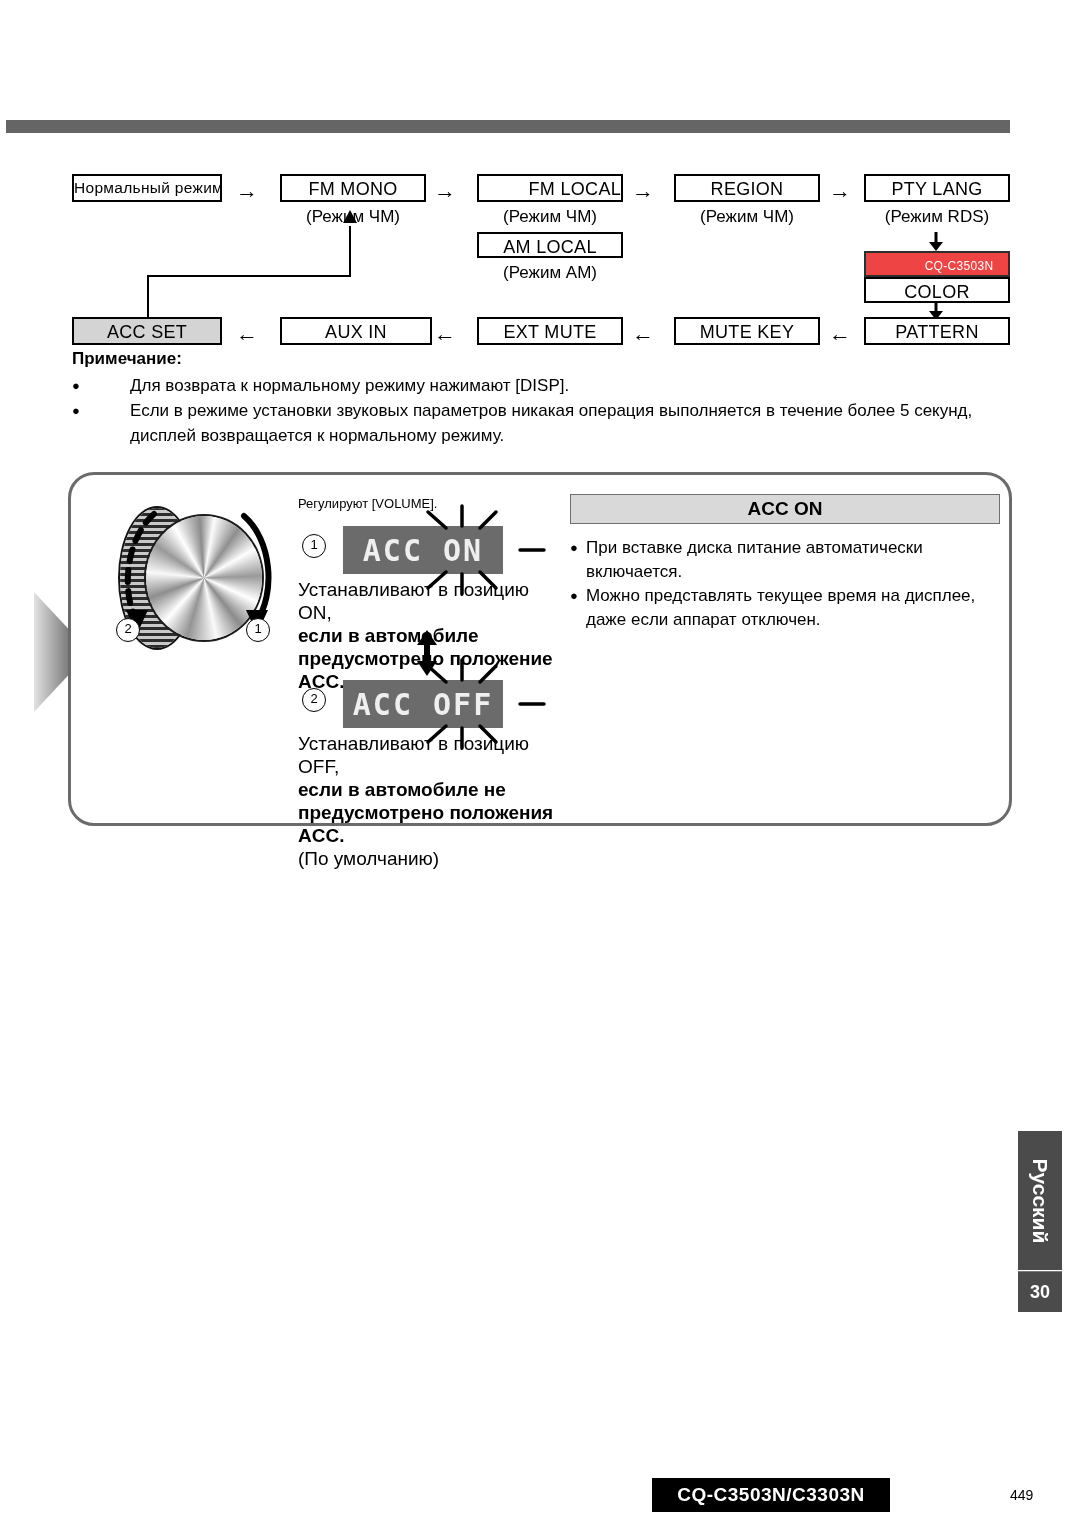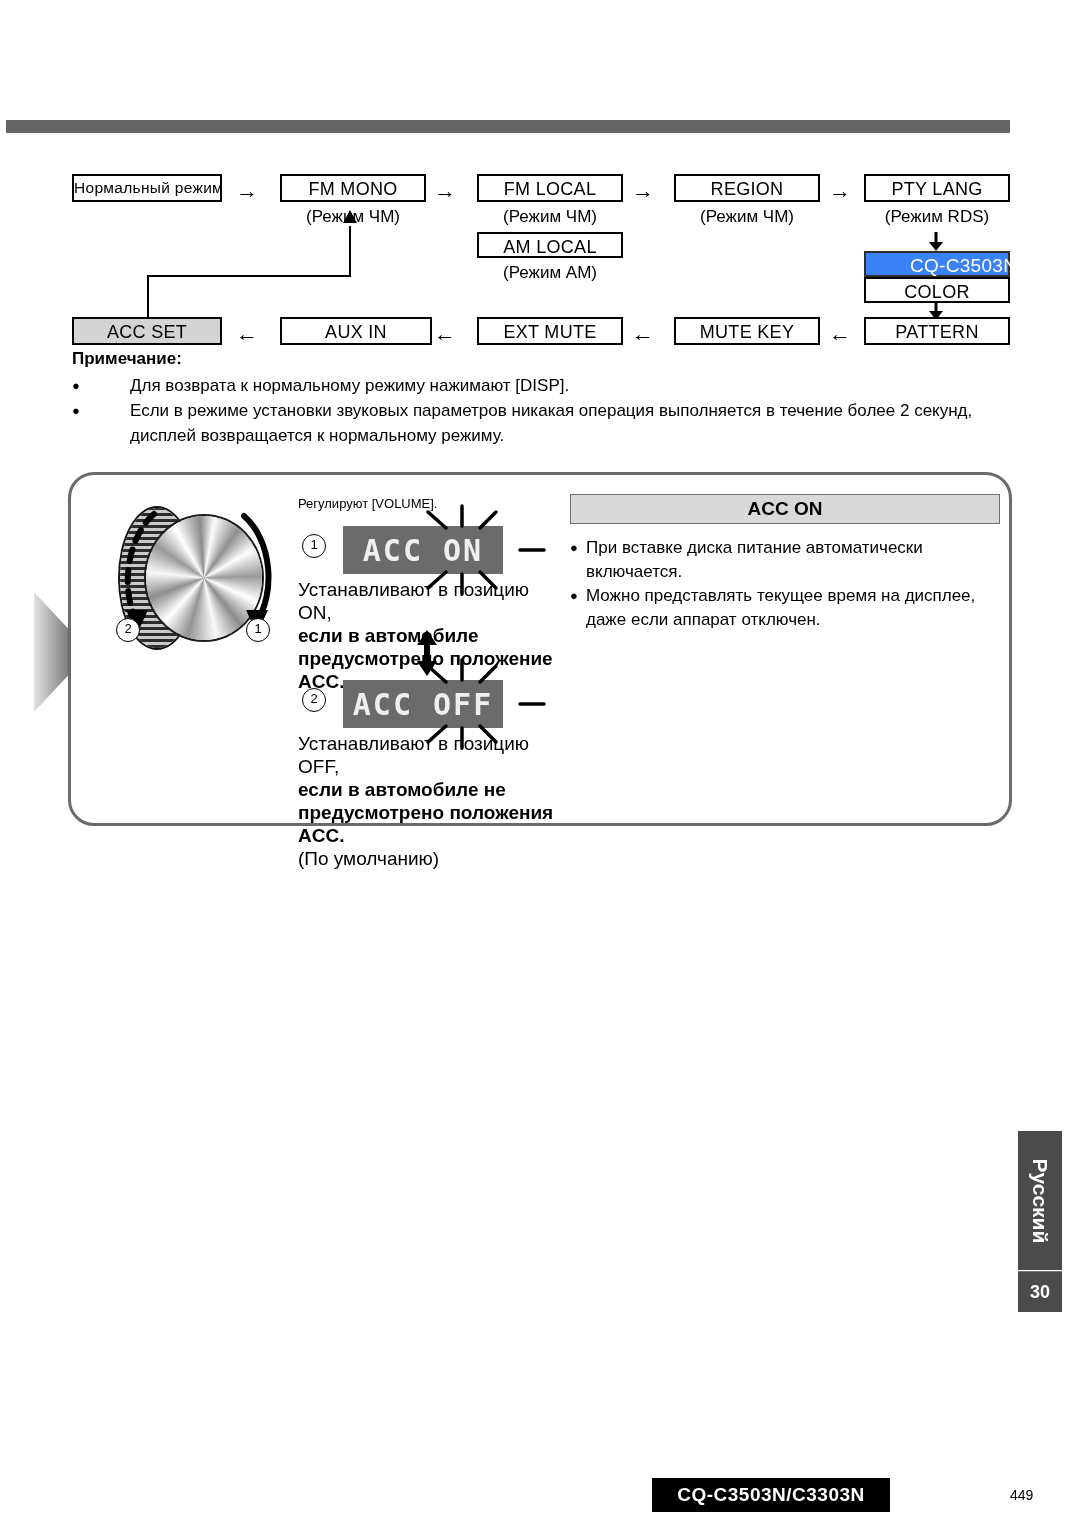--- a/index.html
+++ b/index.html
@@ -15,21 +15,21 @@
 
   
   .flow{position:absolute;left:0;top:150px;width:1080px;height:190px;}
   .fbox{
     position:absolute;box-sizing:border-box;border:2px solid #000;background:#fff;
     text-align:center;font-size:18px;line-height:26px;letter-spacing:.3px;
     white-space:nowrap;
   }
   .fbox.small{font-size:15.5px;line-height:24px;}
   .fbox.shaded{background:#d4d4d4;}
-  .fbox.dark{background:#3b82f6;color:#fff;border-color:#2e2e2e;font-size:19px;padding-left:44px;}
+  .fbox.dark{background:#ef4444;color:#fff;border-color:#2e2e2e;font-size:12px;padding-left:44px;}
   .flab{position:absolute;text-align:center;font-size:17px;line-height:22px;white-space:nowrap;}
   .arr{position:absolute;font-size:22px;line-height:22px;color:#000;font-weight:bold;}
   .seg{position:absolute;background:#000;}
 
   
   .notes{position:absolute;left:72px;top:348px;width:940px;}
   .notes-title{font-size:17px;font-weight:bold;line-height:22px;margin-bottom:3px;}
   .note-row{display:flex;font-size:17px;line-height:25px;}
   .note-bullet{width:16px;flex:0 0 16px;font-size:13px;line-height:25px;}
   .note-text{flex:1;margin-left:42px;}
@@ -128,21 +128,21 @@
       <span>Нормальный режим</span>
     </div>
     <div class="arr" style="left:236px;top:30px;">→</div>
 
     <div class="fbox" style="left:280px;top:24px;width:146px;height:28px;">
       <span>FM MONO</span>
     </div>
     <div class="flab" style="left:280px;top:56px;width:146px;">(Режим ЧМ)</div>
     <div class="arr" style="left:434px;top:30px;">→</div>
 
-    <div class="fbox" style="left:477px;top:24px;width:146px;height:28px;">
+    <div class="fbox" style="left:477px;top:24px;width:146px;height:28px;text-align:right;">
       <span>FM LOCAL</span>
     </div>
     <div class="flab" style="left:477px;top:56px;width:146px;">(Режим ЧМ)</div>
     <div class="fbox" style="left:477px;top:82px;width:146px;height:26px;">
       <span>AM LOCAL</span>
     </div>
     <div class="flab" style="left:477px;top:112px;width:146px;">(Режим АМ)</div>
     <div class="arr" style="left:632px;top:30px;">→</div>
 
     <div class="fbox" style="left:674px;top:24px;width:146px;height:28px;">
@@ -205,21 +205,21 @@
   </div>
 
   <div class="notes">
     <div class="notes-title">Примечание:</div>
     <div class="note-row">
       <div class="note-bullet">●</div>
       <div class="note-text"><span>Для возврата к нормальному режиму нажимают [DISP].</span></div>
     </div>
     <div class="note-row">
       <div class="note-bullet">●</div>
-      <div class="note-text"><span>Если в режиме установки звуковых параметров никакая операция выполняется в течение более 2 секунд, дисплей возвращается к нормальному режиму.</span></div>
+      <div class="note-text"><span>Если в режиме установки звуковых параметров никакая операция выполняется в течение более 5 секунд, дисплей возвращается к нормальному режиму.</span></div>
     </div>
   </div>
 
   <svg class="gtri" viewBox="0 0 56 120">
     <defs>
       <linearGradient id="tg" x1="0" y1="0" x2="1" y2="0">
         <stop offset="0%" stop-color="#e2e2e2"></stop>
         <stop offset="100%" stop-color="#3d3d3d"></stop>
       </linearGradient>
     </defs>

